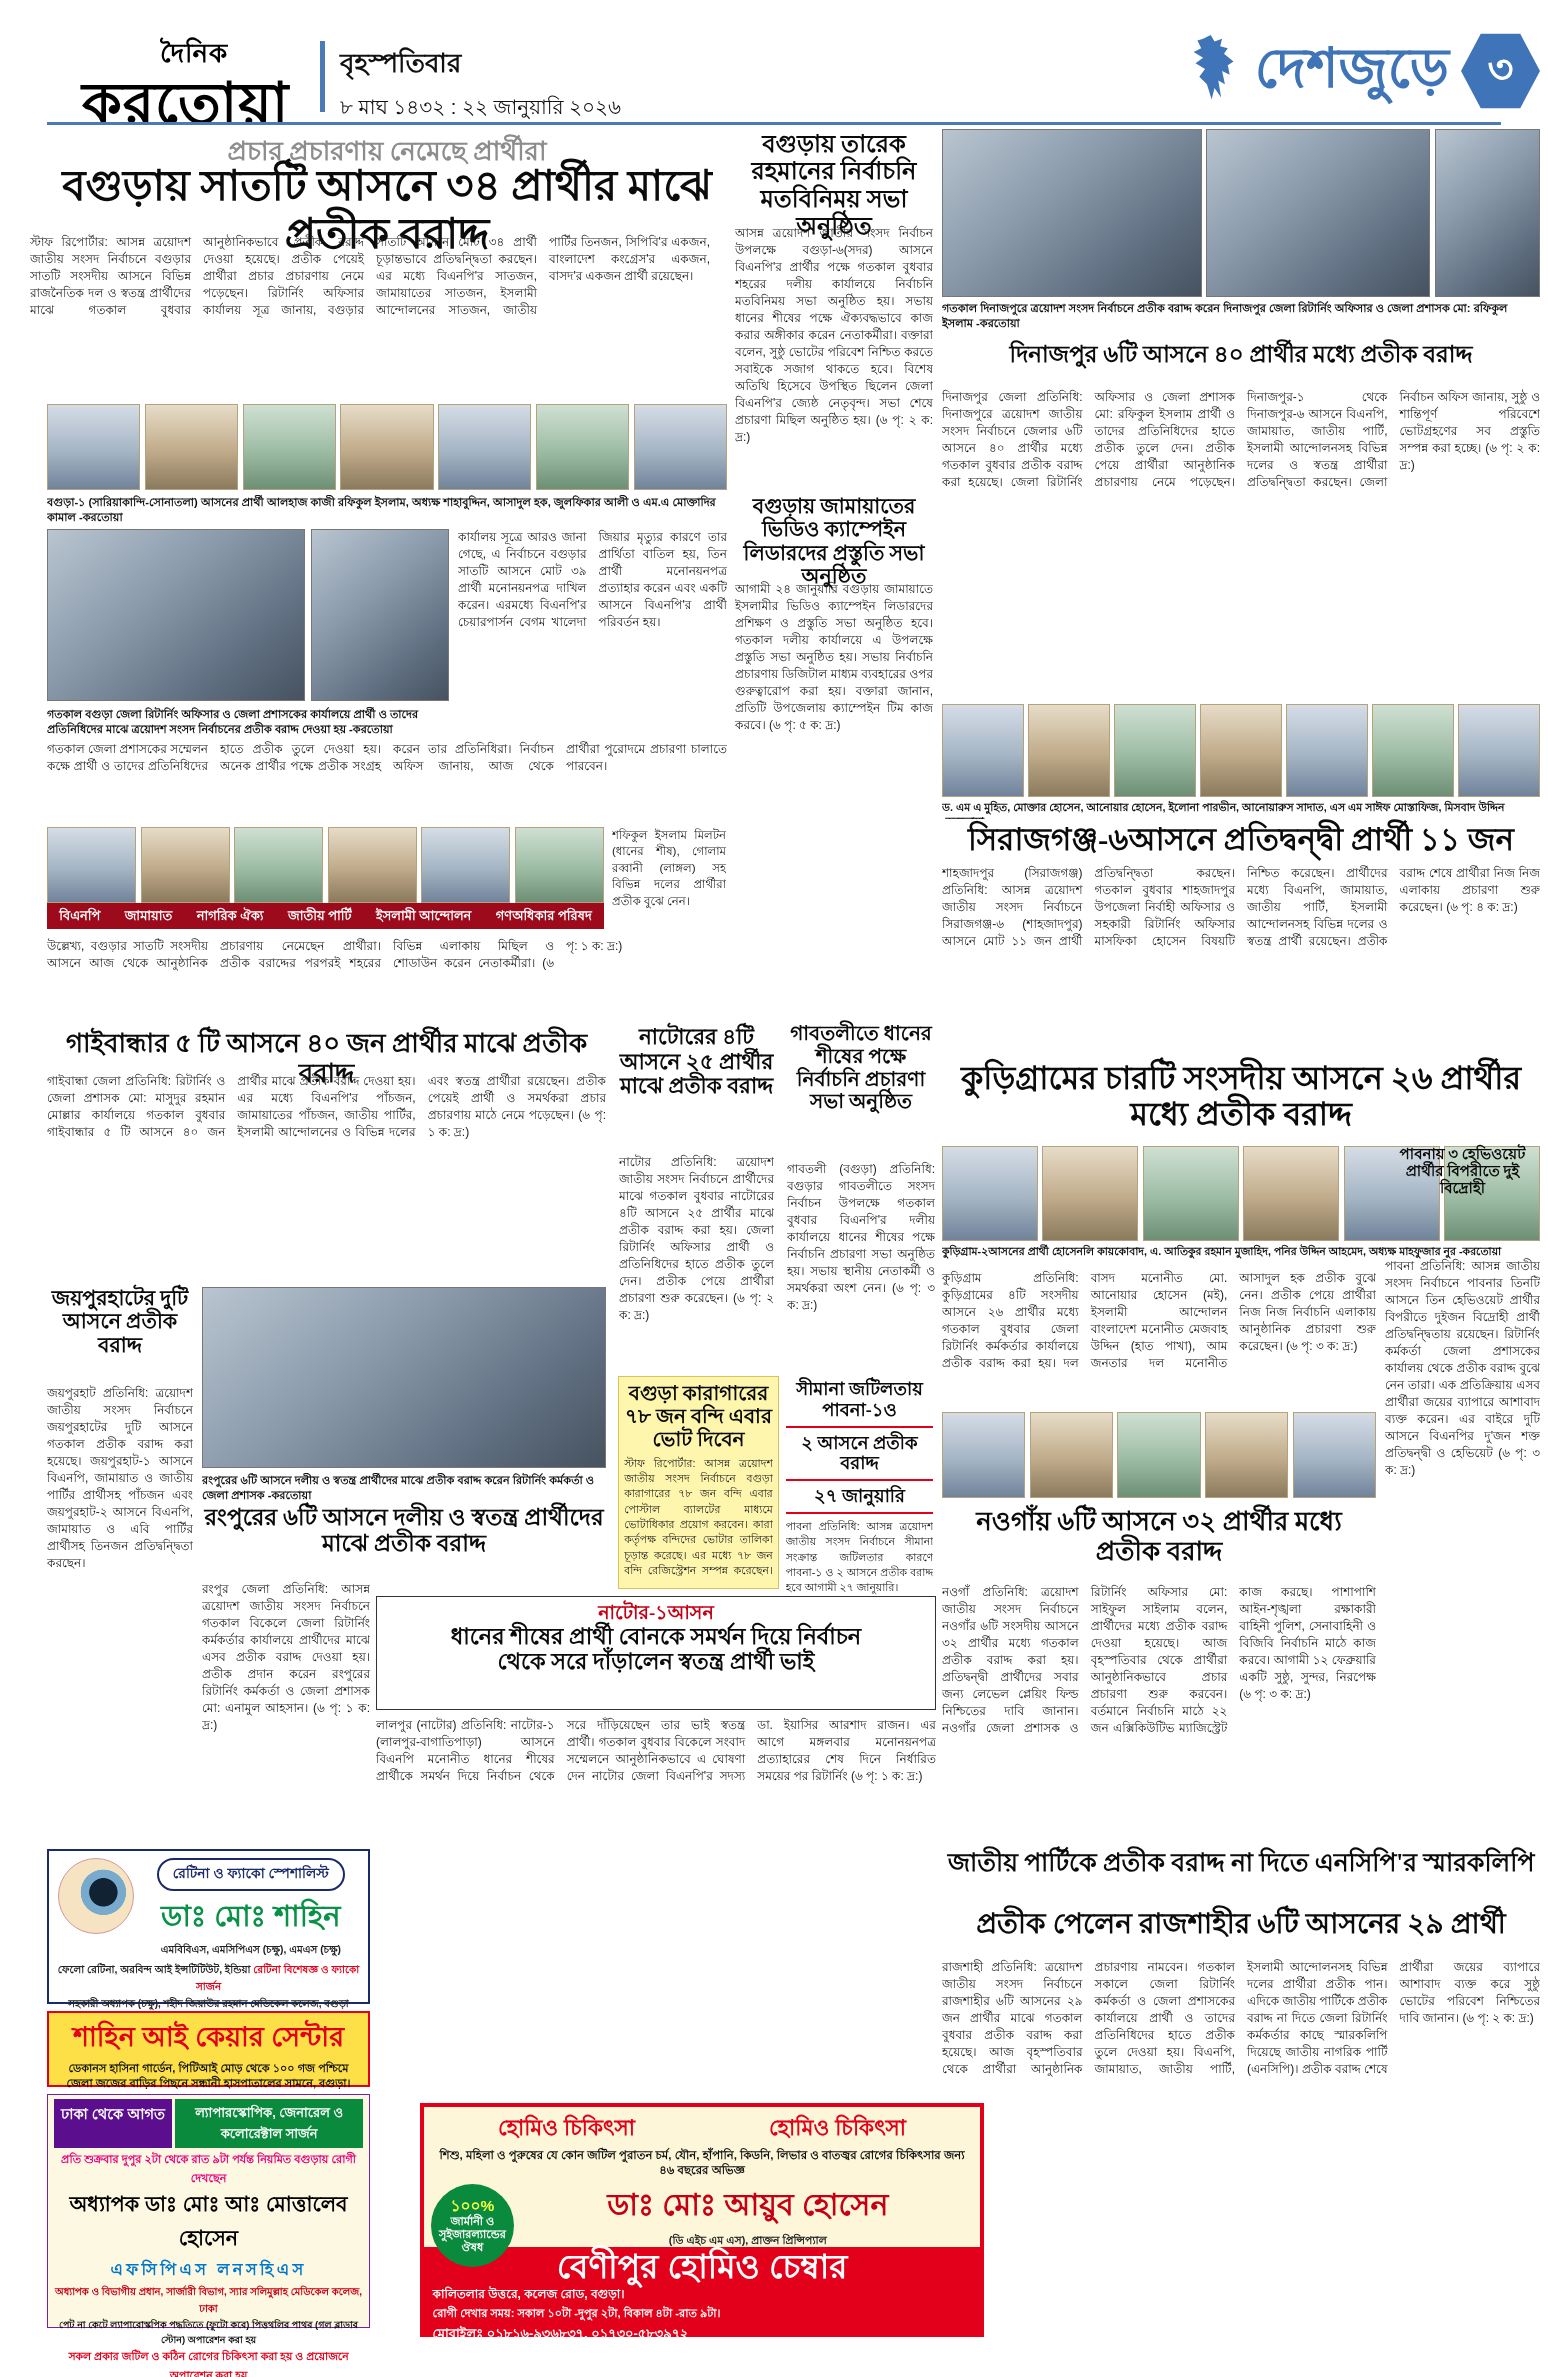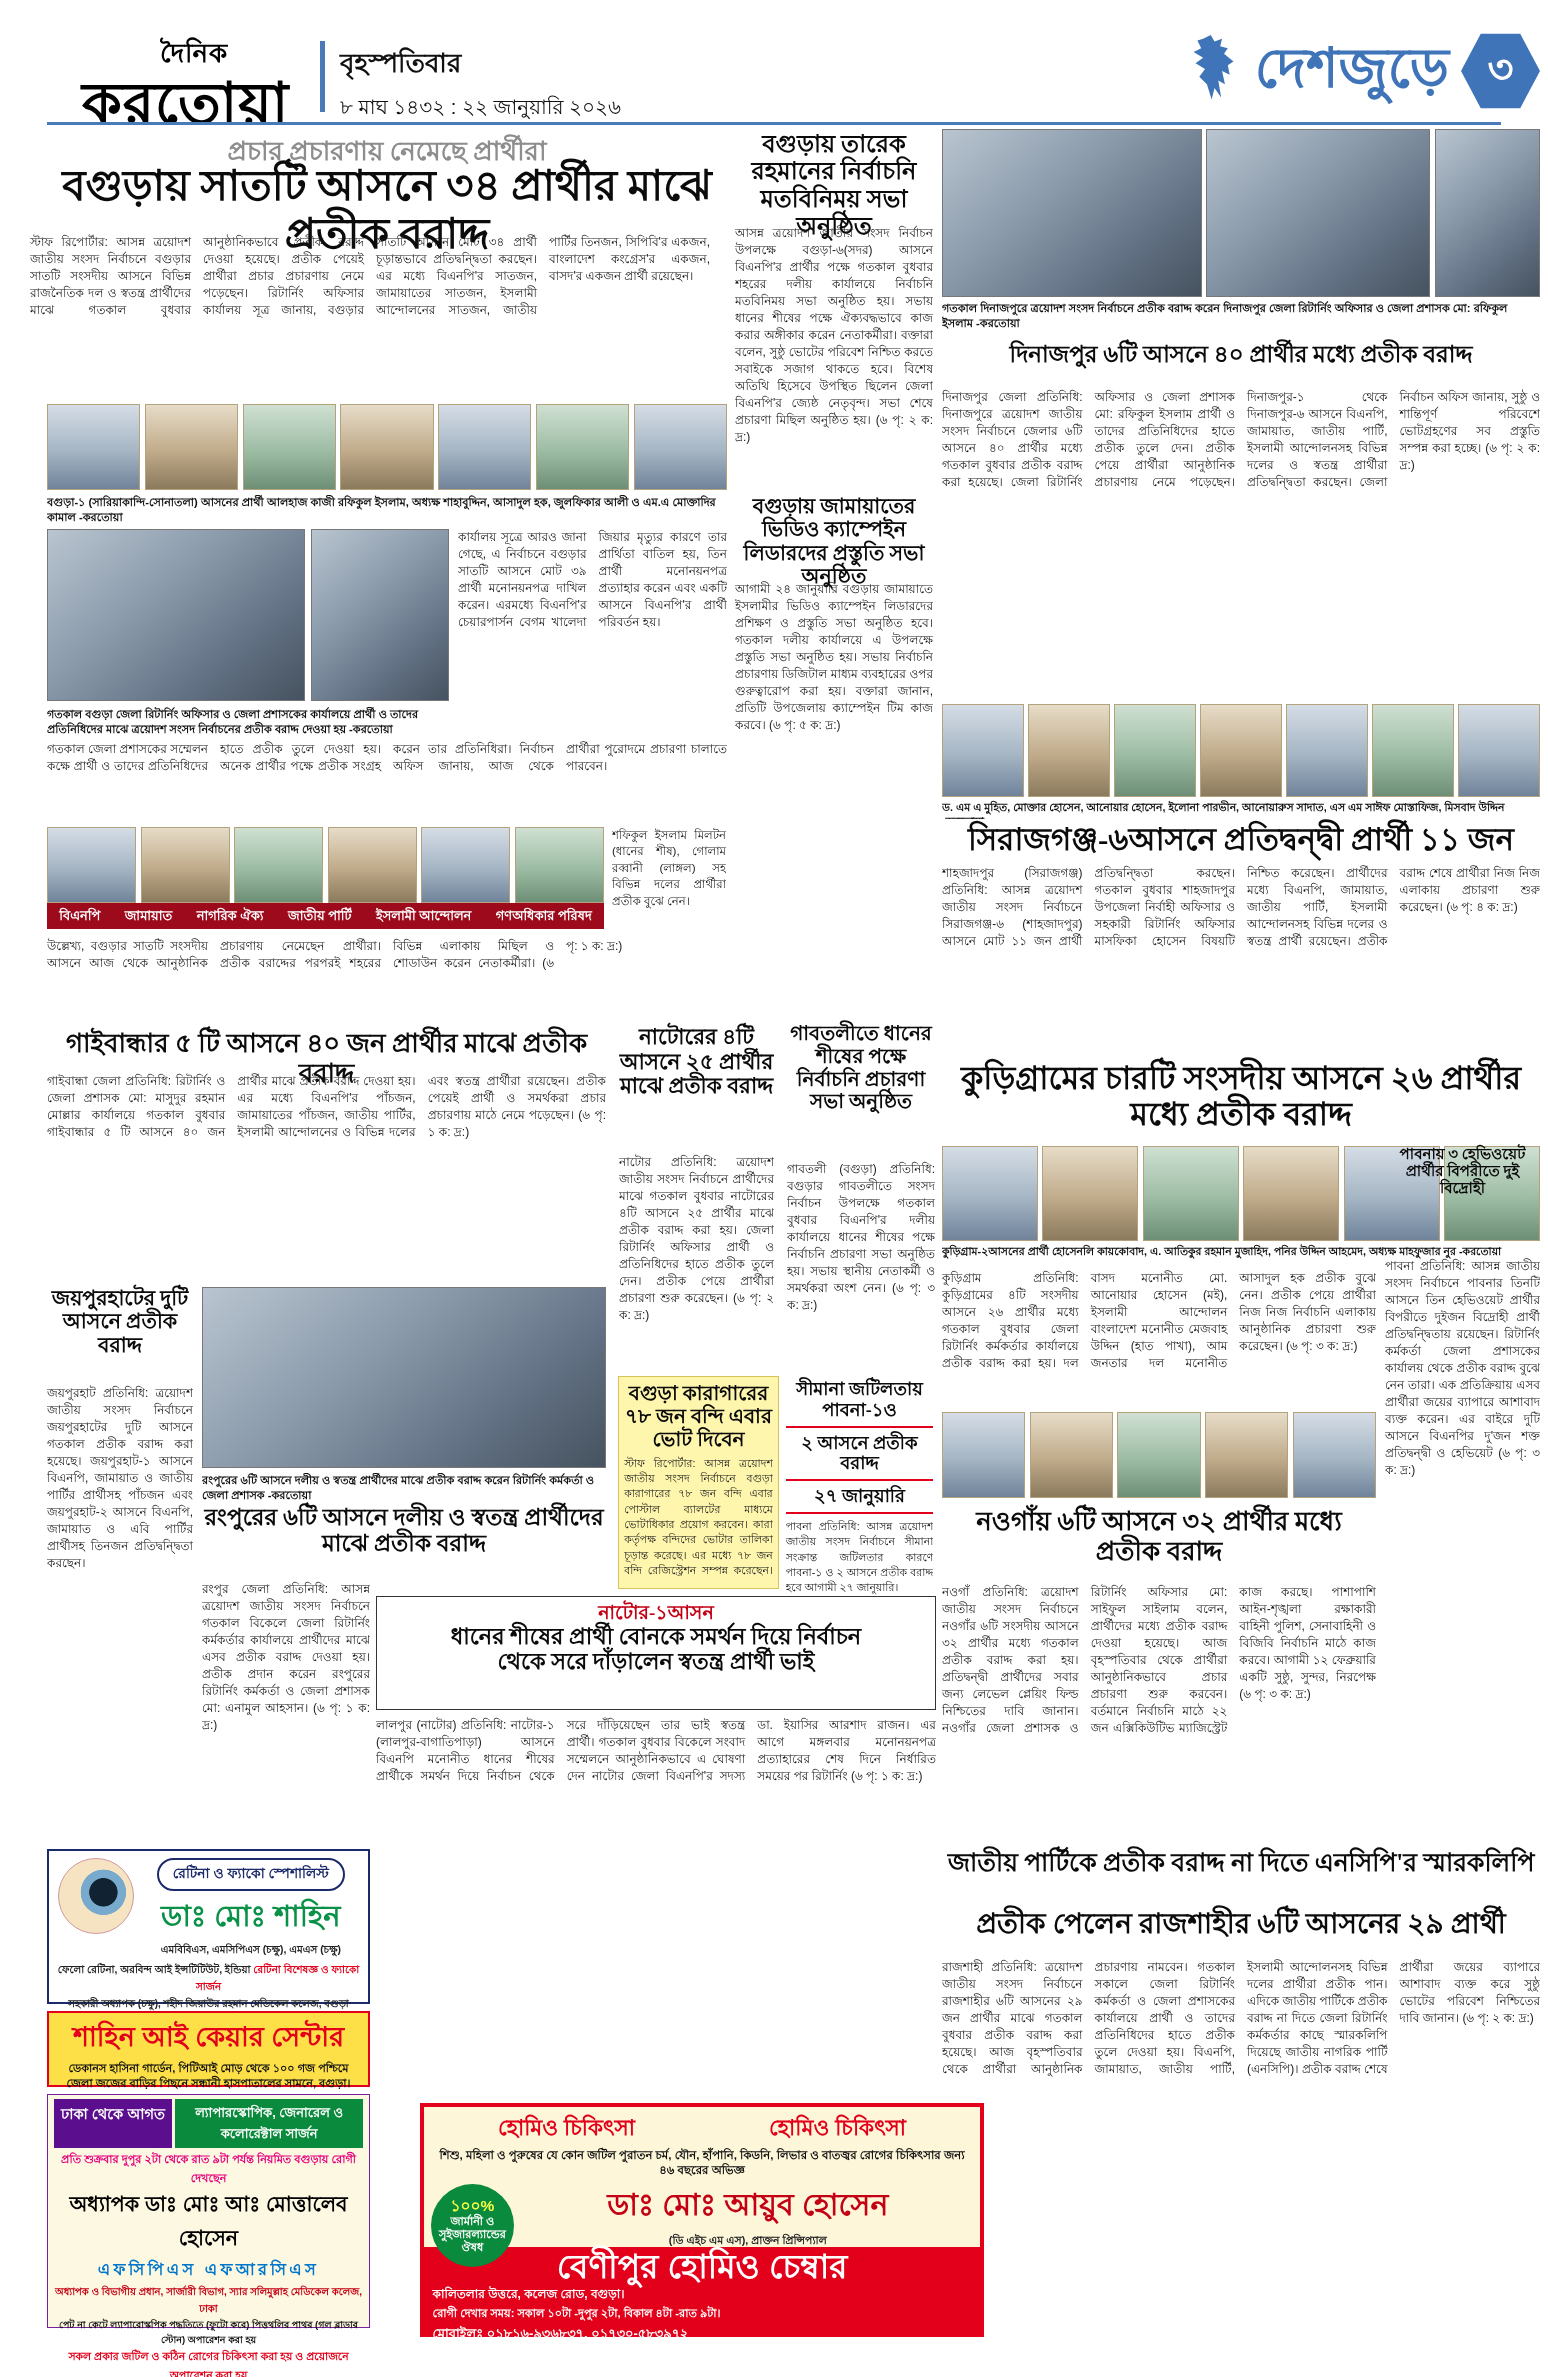--- a/index.html
+++ b/index.html
@@ -260,21 +260,21 @@
     <div style="font-size:11.2px;font-weight:700;color:#111;line-height:1.3;">ডেকানস হাসিনা গার্ডেন, পিটিআই মোড় থেকে ১০০ গজ পশ্চিমে জেলা জজের বাড়ির পিছনে সন্ধানী হাসপাতালের সামনে, বগুড়া।</div>
   </div>
 
   <div class="abs ad-surgeon" style="left:47px;top:2094px;width:323px;height:234px;">
     <div style="display:flex;gap:3.4px;">
       <span class="tag-purple">ঢাকা থেকে আগত</span>
       <span class="tag-green">ল্যাপারস্কোপিক, জেনারেল ও কলোরেক্টাল সার্জন</span>
     </div>
     <div style="color:#e6007e;font-weight:900;font-size:11.2px;text-align:center;margin-top:2.6px;">প্রতি শুক্রবার দুপুর ২টা থেকে রাত ৯টা পর্যন্ত নিয়মিত বগুড়ায় রোগী দেখছেন</div>
     <div style="font-size:20.6px;font-weight:900;color:#000;text-align:center;">অধ্যাপক ডাঃ মোঃ আঃ মোত্তালেব হোসেন</div>
-    <div style="color:#0077cc;font-weight:900;font-size:16.3px;text-align:center;letter-spacing:3.4px;">এফসিপিএস  এফআরসিএস</div>
+    <div style="color:#0077cc;font-weight:900;font-size:16.3px;text-align:center;letter-spacing:3.4px;">এফসিপিএস  লনসহিএস</div>
     <div style="color:#c40014;font-weight:700;font-size:10px;text-align:center;">অধ্যাপক ও বিভাগীয় প্রধান, সার্জারী বিভাগ, স্যার সলিমুল্লাহ মেডিকেল কলেজ, ঢাকা</div>
     <div style="color:#111;font-weight:700;font-size:9.5px;text-align:center;">পেট না কেটে ল্যাপারোস্কপিক পদ্ধতিতে (ফুটো করে) পিত্তথলির পাথর (গল ব্লাডার স্টোন) অপারেশন করা হয়</div>
     <div style="color:#e2001a;font-weight:900;font-size:10.8px;text-align:center;">সকল প্রকার জটিল ও কঠিন রোগের চিকিৎসা করা হয় ও প্রয়োজনে অপারেশন করা হয়</div>
 
   </div>
 
   <div class="abs ad-homeo" style="left:420px;top:2103px;width:564px;height:234px;">
     <div class="homeo-inner" style="height:131px;">
       <div style="display:flex;justify-content:space-around;">
         <span style="color:#e2001a;font-size:21.5px;font-weight:900;">হোমিও চিকিৎসা</span>

